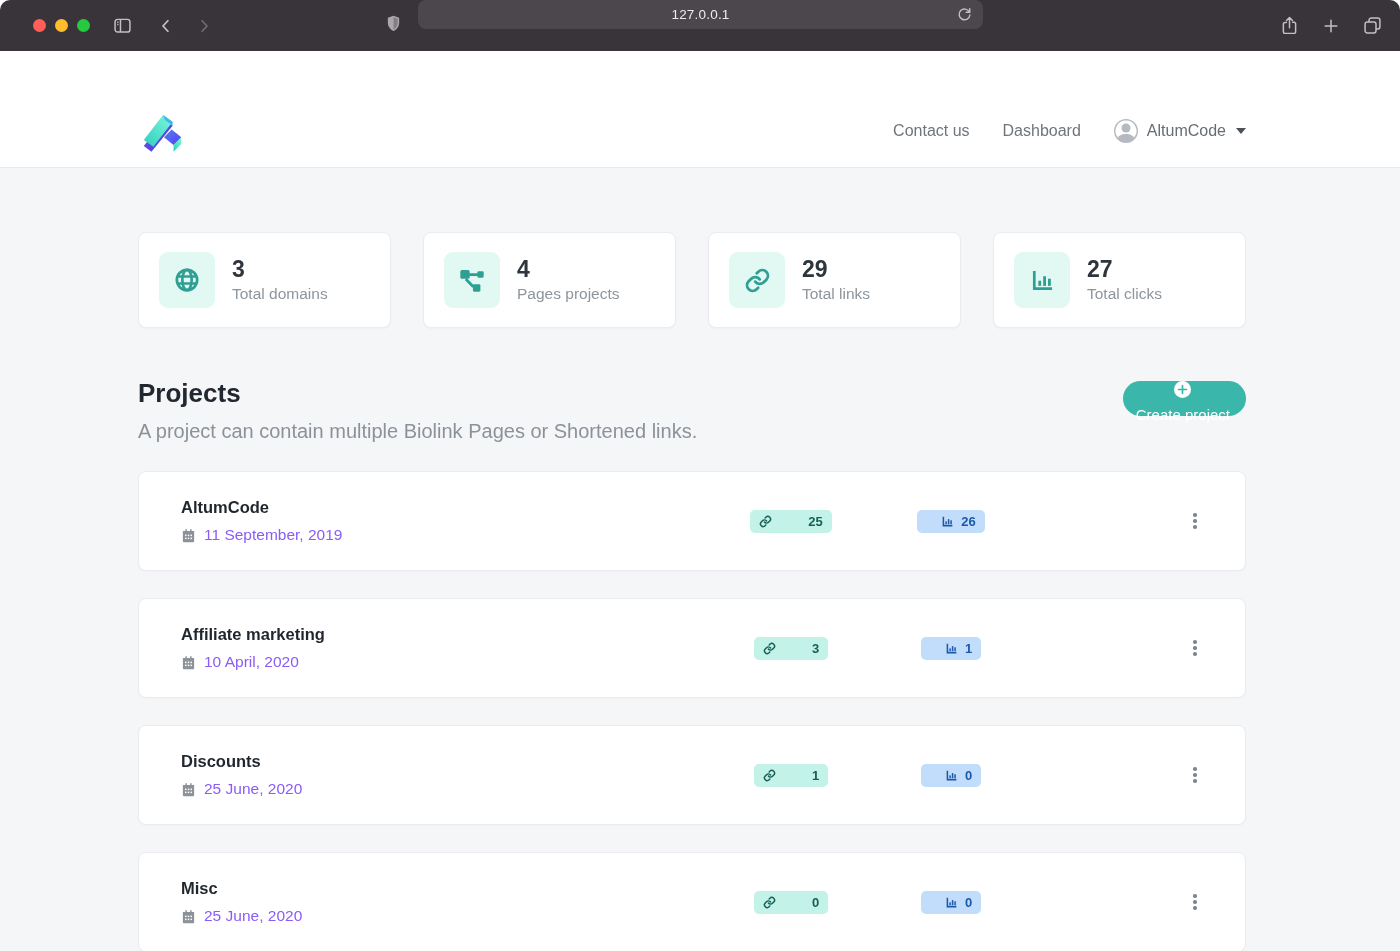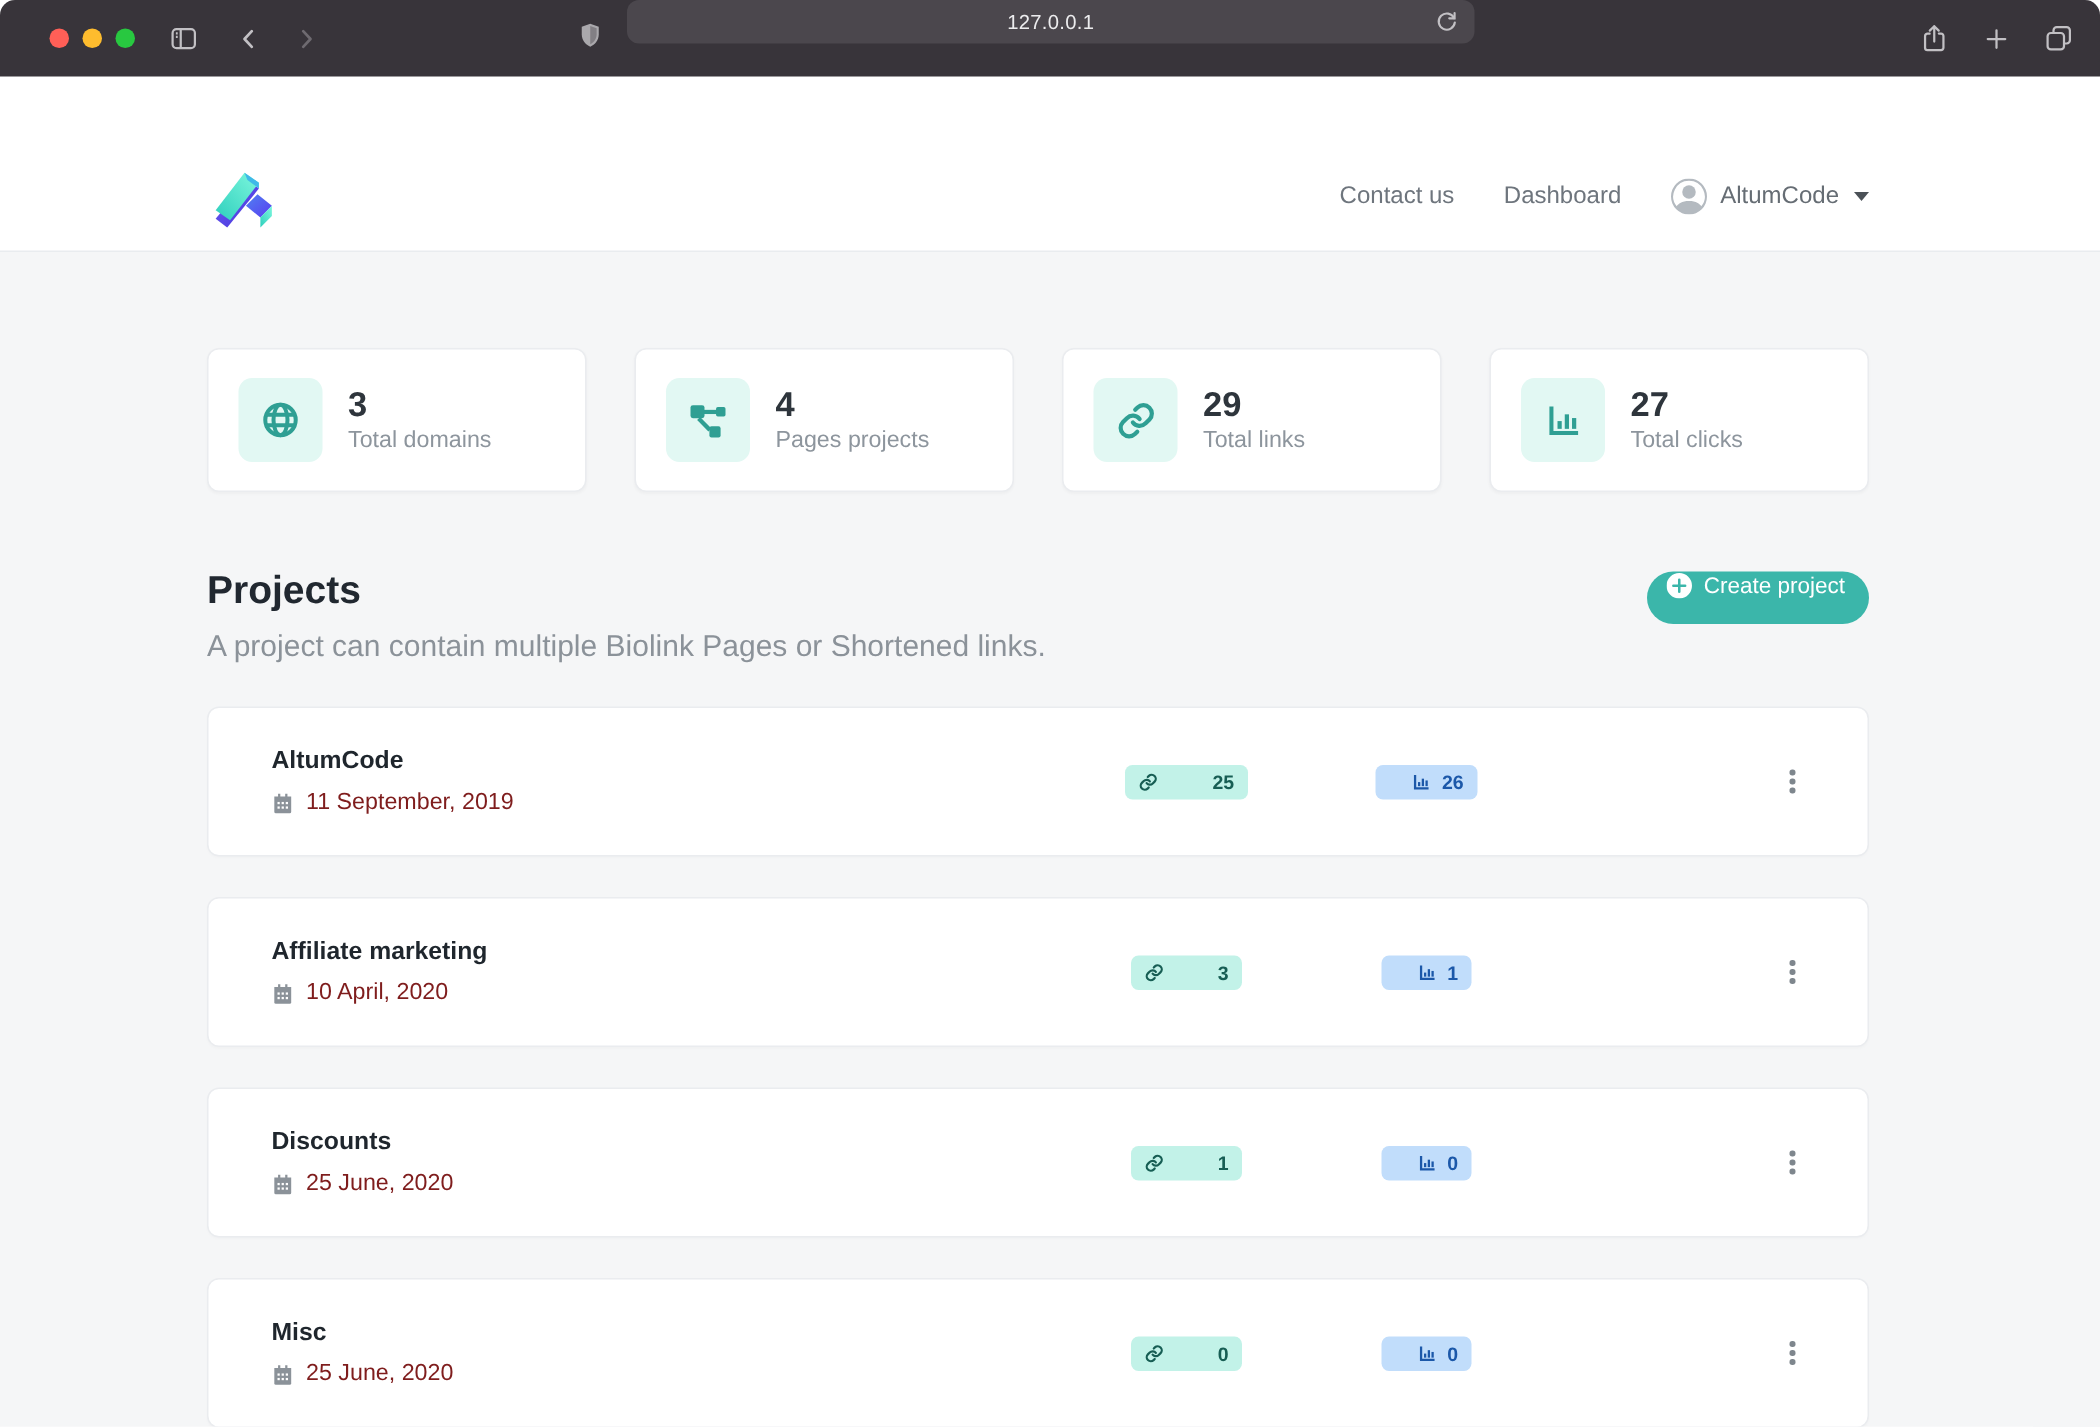--- a/index.html
+++ b/index.html
@@ -63,32 +63,32 @@
   .stat-value { font-size:23px; font-weight:700; color:#2e353c; line-height:1.1; }
   .stat-label { font-size:15.5px; color:#8d959d; margin-top:3px; }
 
   .section-header { margin-top:50px; display:flex; justify-content:space-between; align-items:flex-start; }
   .page-title { font-size:26px; font-weight:700; color:#212830; margin:0; line-height:1.2; }
   .subtitle { font-size:20px; color:#8b9299; margin-top:11px; }
   .create-btn {
     height:35px; padding:0 16px 16px 13px; border:none; border-radius:18px;
     background:#3bb6aa; color:#fff; font-size:15px;
     font-family:"Liberation Sans","DejaVu Sans",sans-serif;
-    display:flex; align-items:center; gap:8px; cursor:pointer; margin-top:3px;
+    display:flex; align-items:center; gap:8px; cursor:pointer; margin-top:3px;flex-direction:column;
   }
 
   .projects { margin-top:28px; }
   .project-card {
     height:100px; background:#fff; border:1px solid #eaecef; border-radius:8px;
     box-shadow:0 1px 2px rgba(20,30,40,.02);
     display:flex; align-items:center; padding:0 42px; margin-bottom:27px;
   }
   .project-info { width:530px; }
   .project-name { font-size:16.5px; font-weight:700; color:#1f262d; cursor:pointer; }
-  .project-date { margin-top:9px; font-size:15.5px; color:#7f1d1d; display:flex; align-items:center; gap:8px; }
+  .project-date { margin-top:9px; font-size:15.5px; color:#8b5cf6; display:flex; align-items:center; gap:8px; }
   .project-date .cal { color:#8b9299; display:flex; }
   .badge-col { width:160px; display:flex; justify-content:center; }
   .badge {
     height:23px; padding:0 9px; border-radius:5px;
     font-size:13px; font-weight:700;
     display:inline-flex; align-items:center; gap:7px;
   }
   .badge-links { background:#c2f2e8; color:#175e54;gap:36px; }
   .badge-clicks { background:#c1ddfb; color:#1c58a9;padding-left:24px; }
   .flex-spacer { flex:1; }

